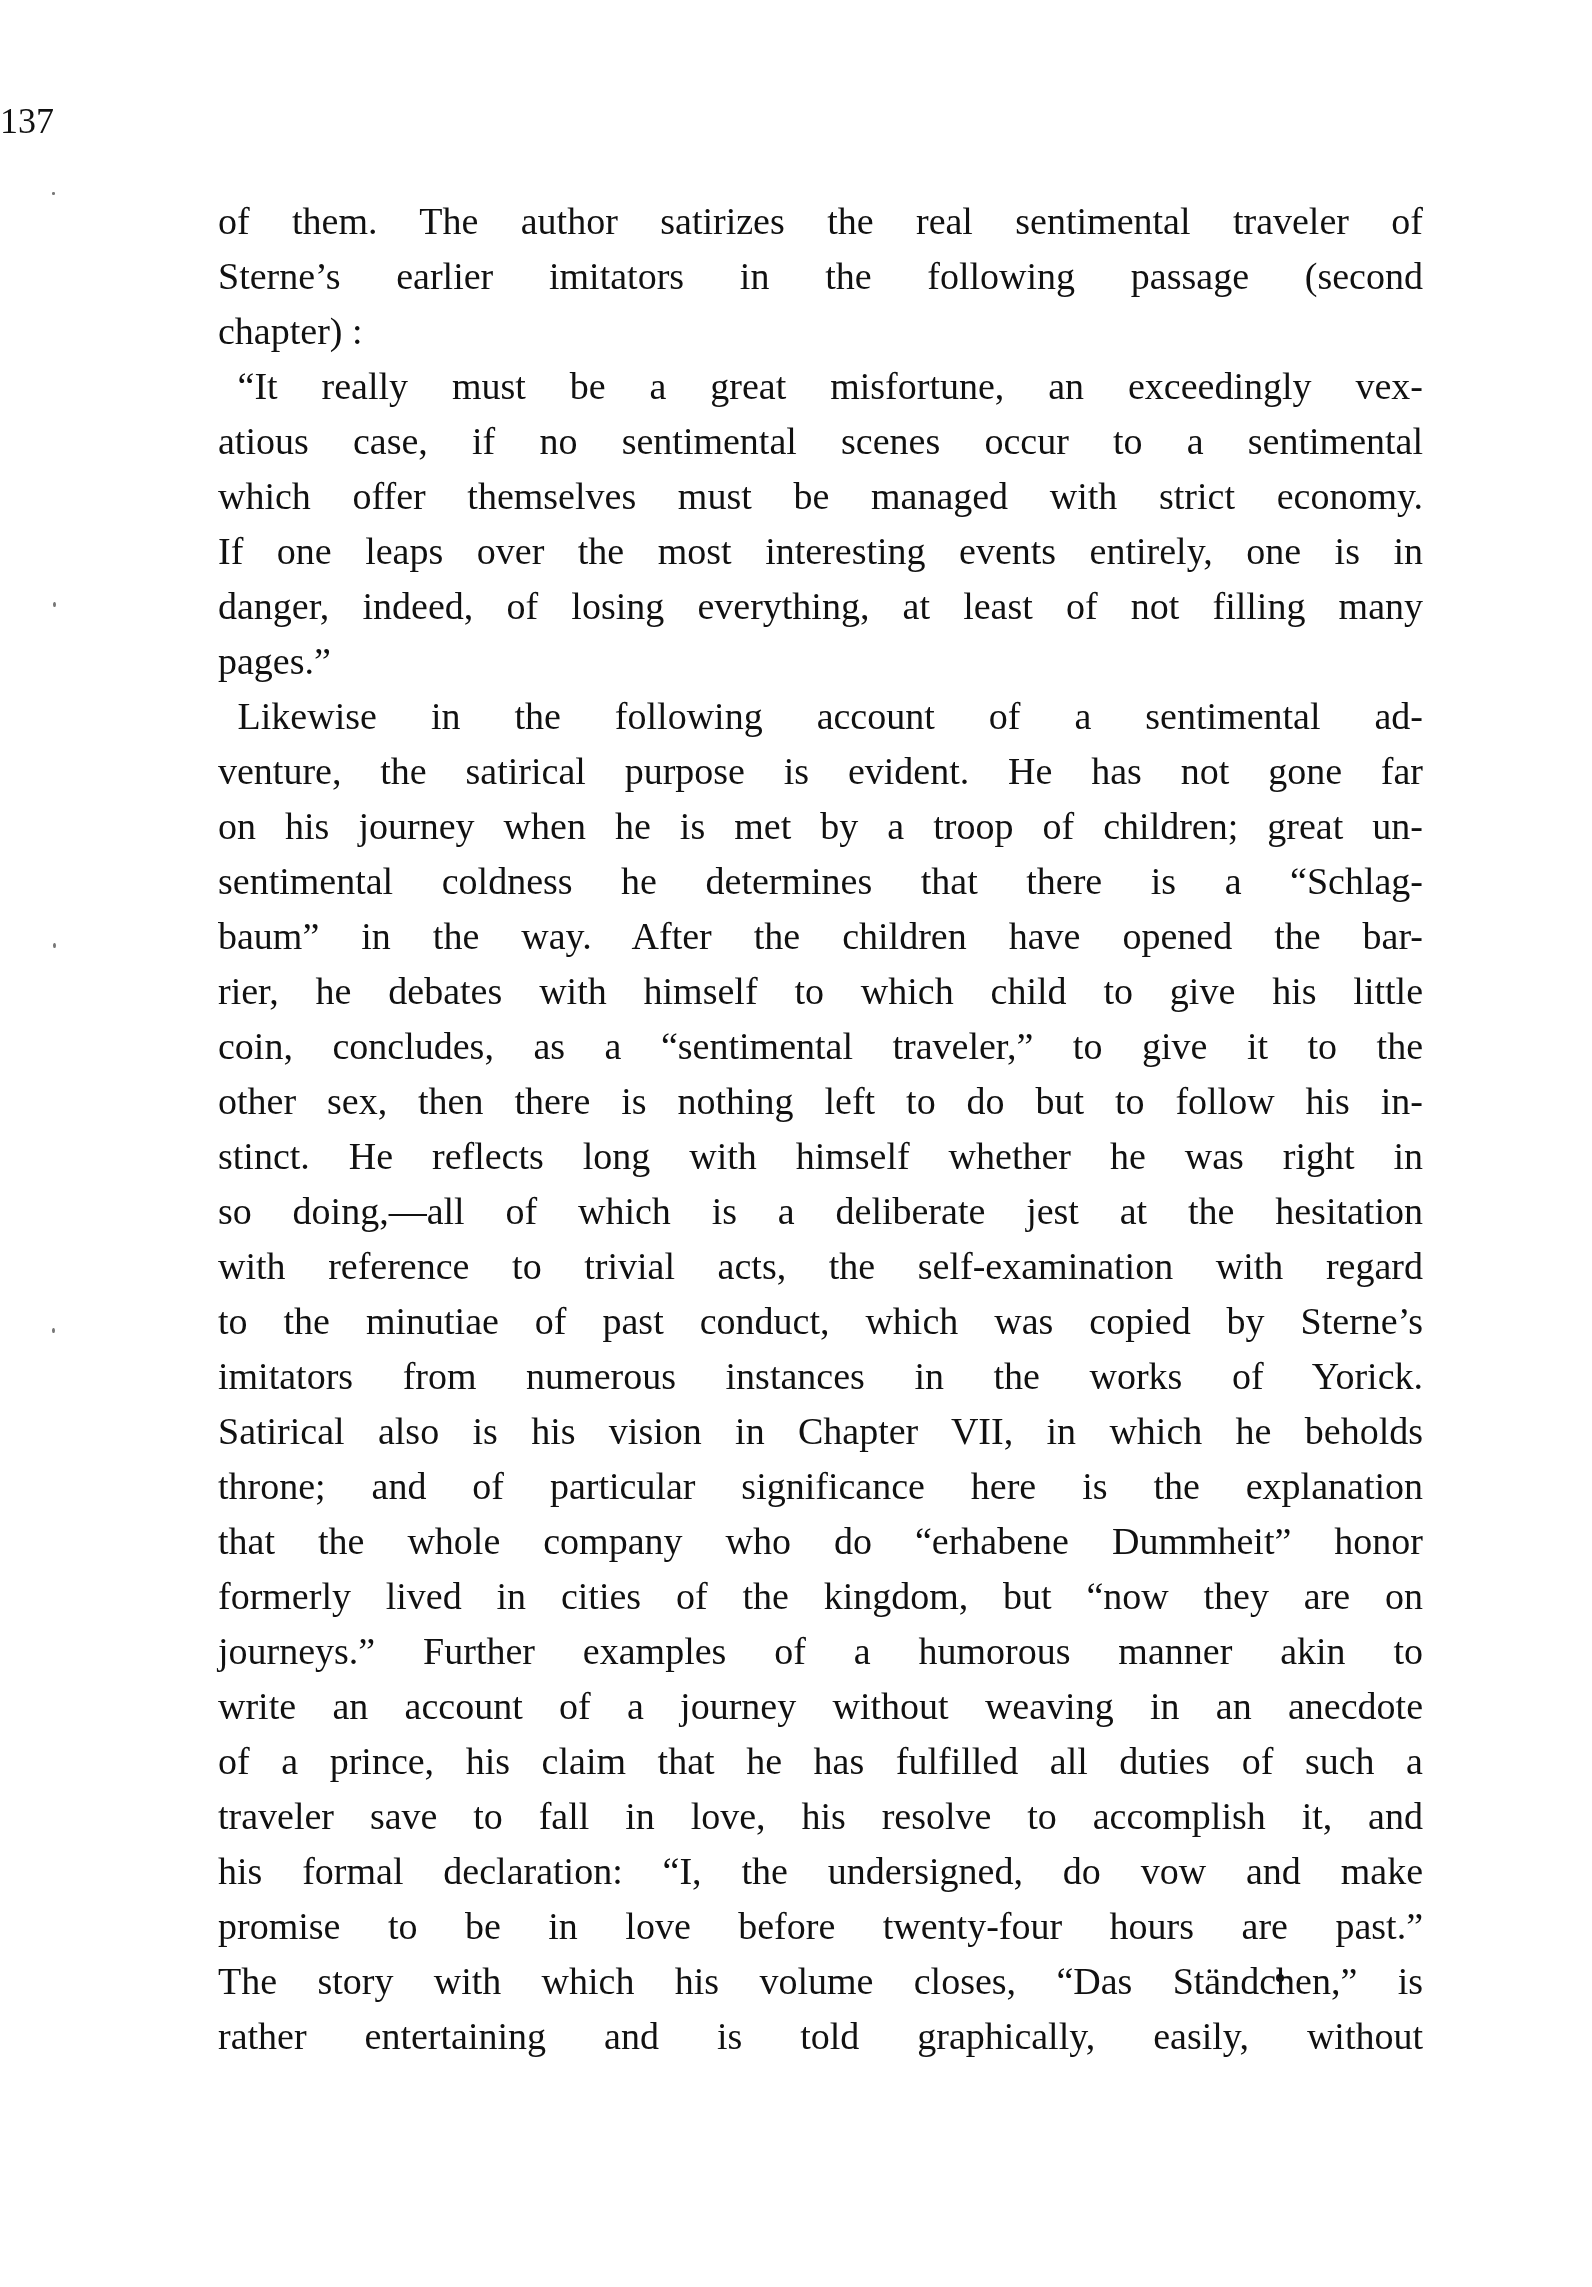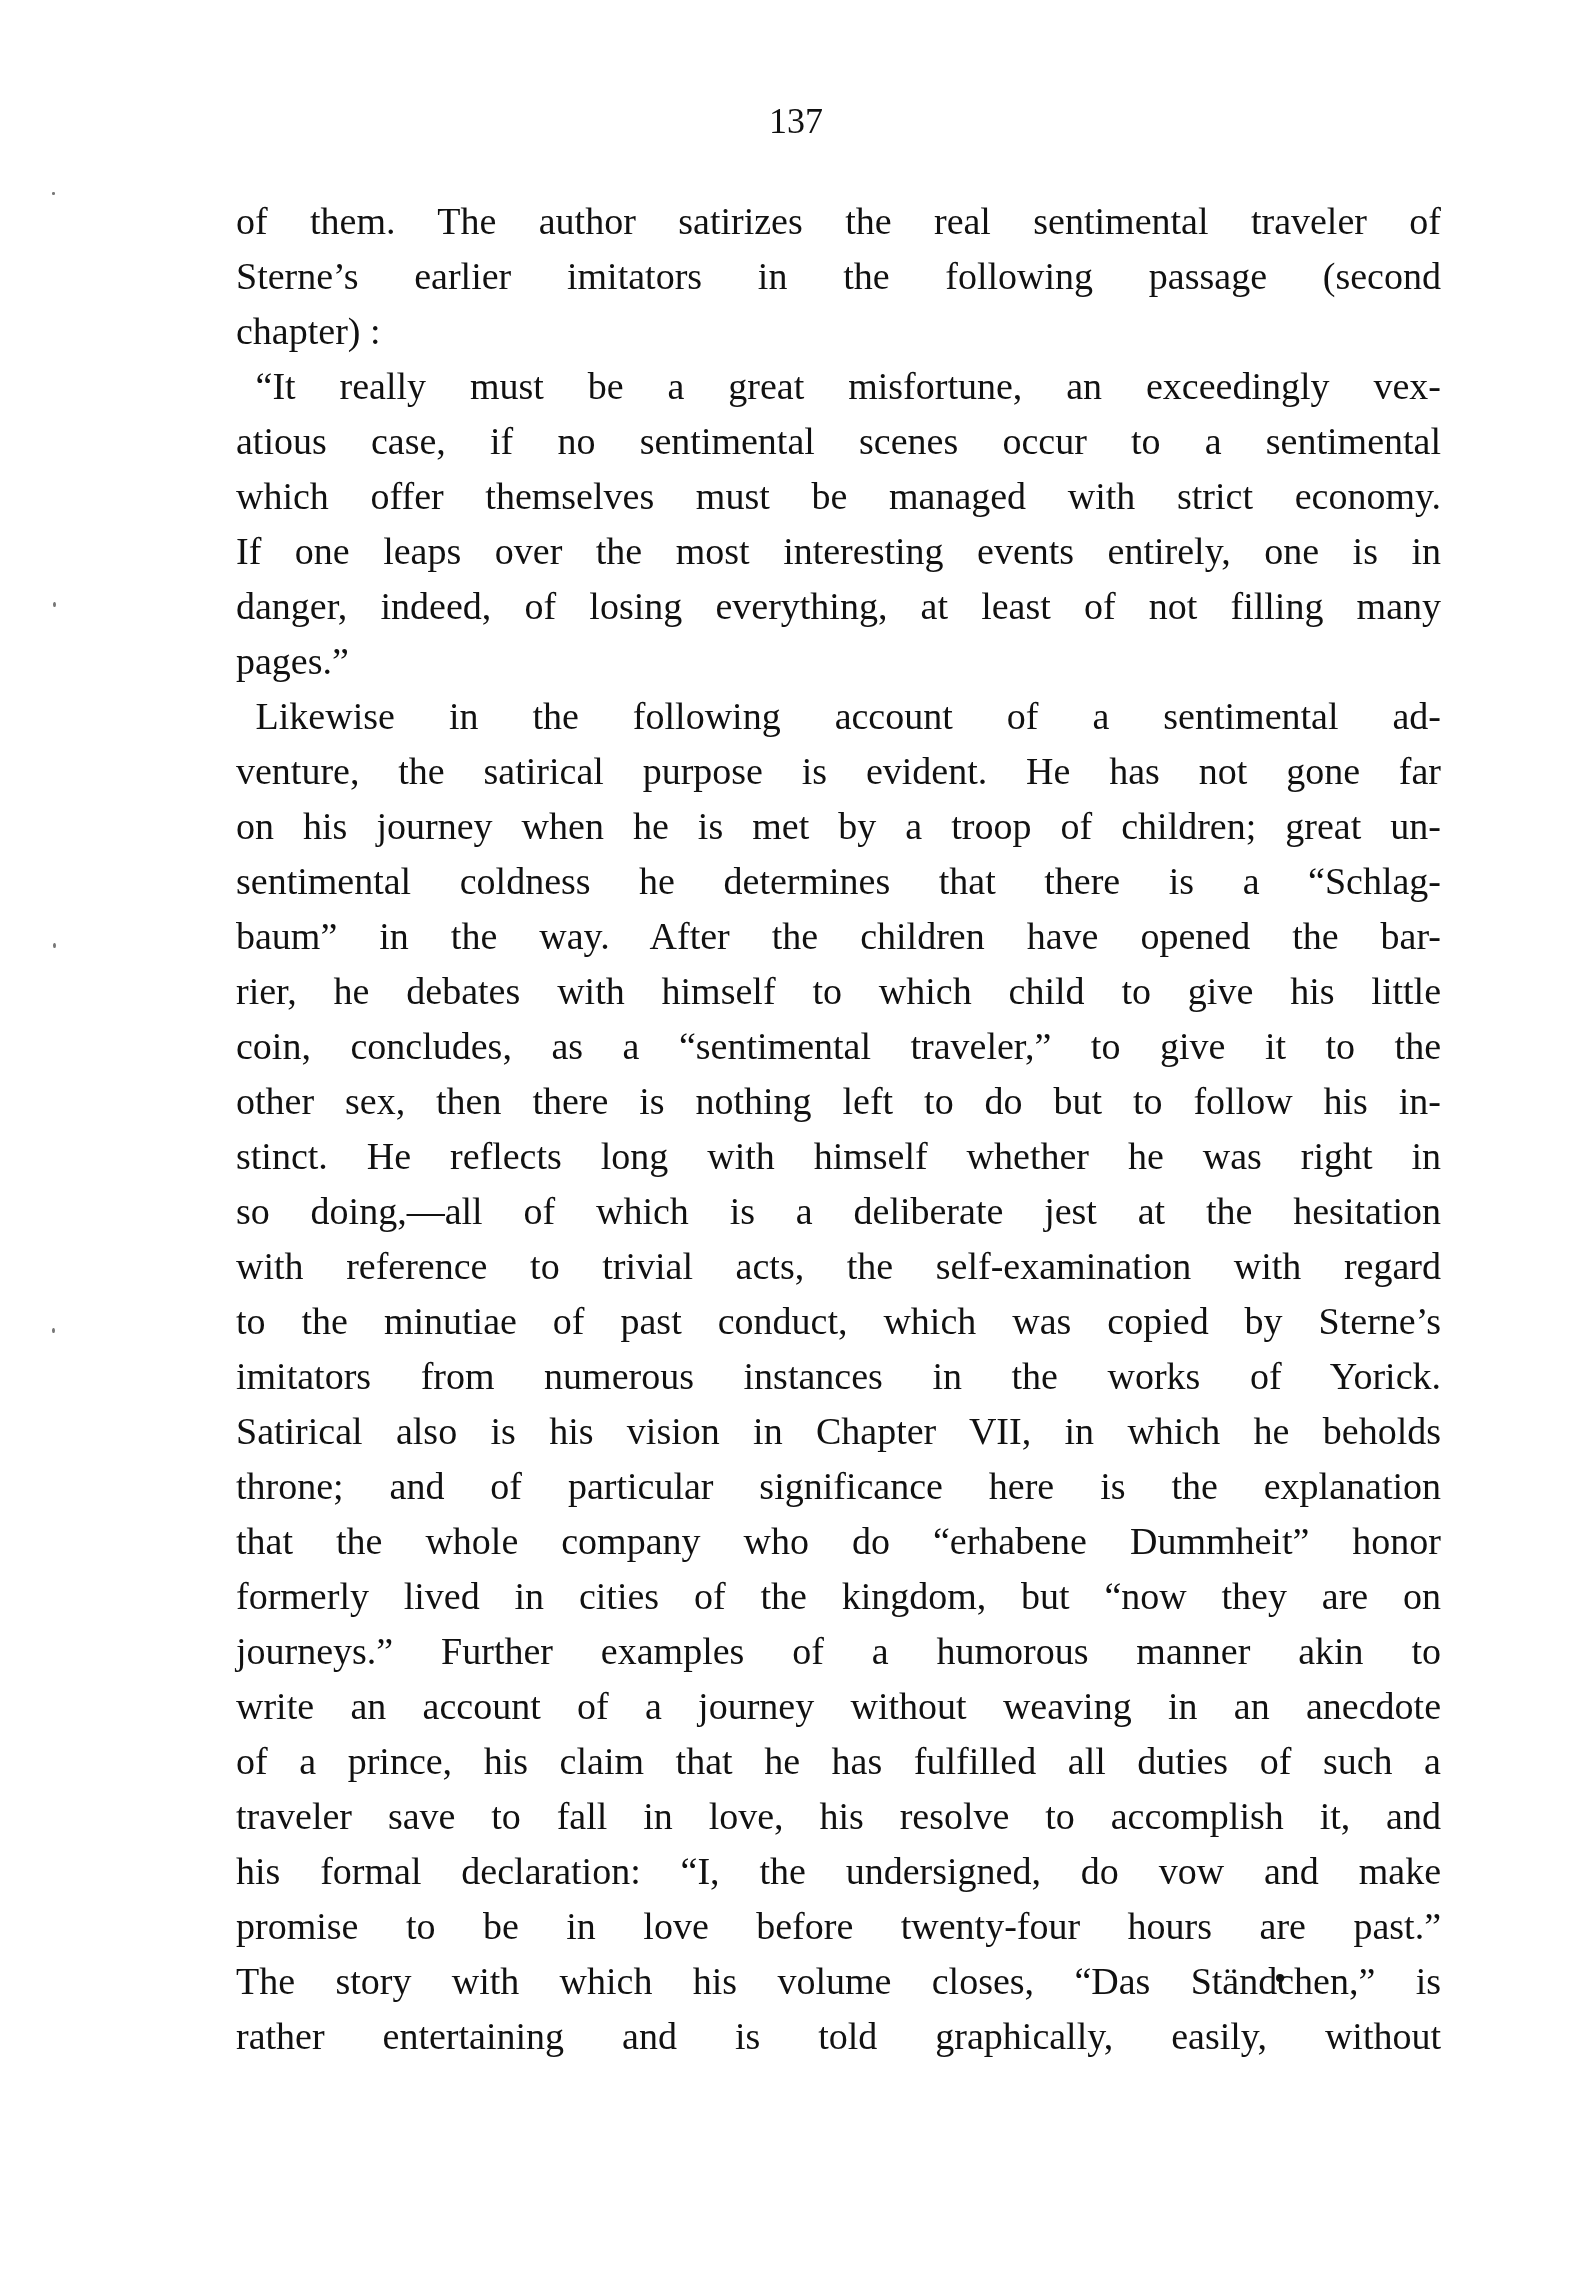--- a/index.html
+++ b/index.html
@@ -13,30 +13,29 @@
       position: relative;
       overflow: hidden;
       font-family: "Liberation Serif", "DejaVu Serif", serif;
       color: #111111;
     }
     .page-number {
       position: absolute;
       top: 100px;
       left: 0;
       width: 1592px;
-      text-align: center;
+      text-align: left;
       font-size: 36px;
       line-height: 43px;
     }
     .text-block {
       position: absolute;
       top: 194px;
       left: 218px;
       width: 1205px;
-      margin-left: 18px;
     }
     .line {
       display: block;
       height: 55px;
       line-height: 55px;
       font-size: 38px;
       white-space: nowrap;
       text-align: justify;
       text-align-last: justify;
     }

